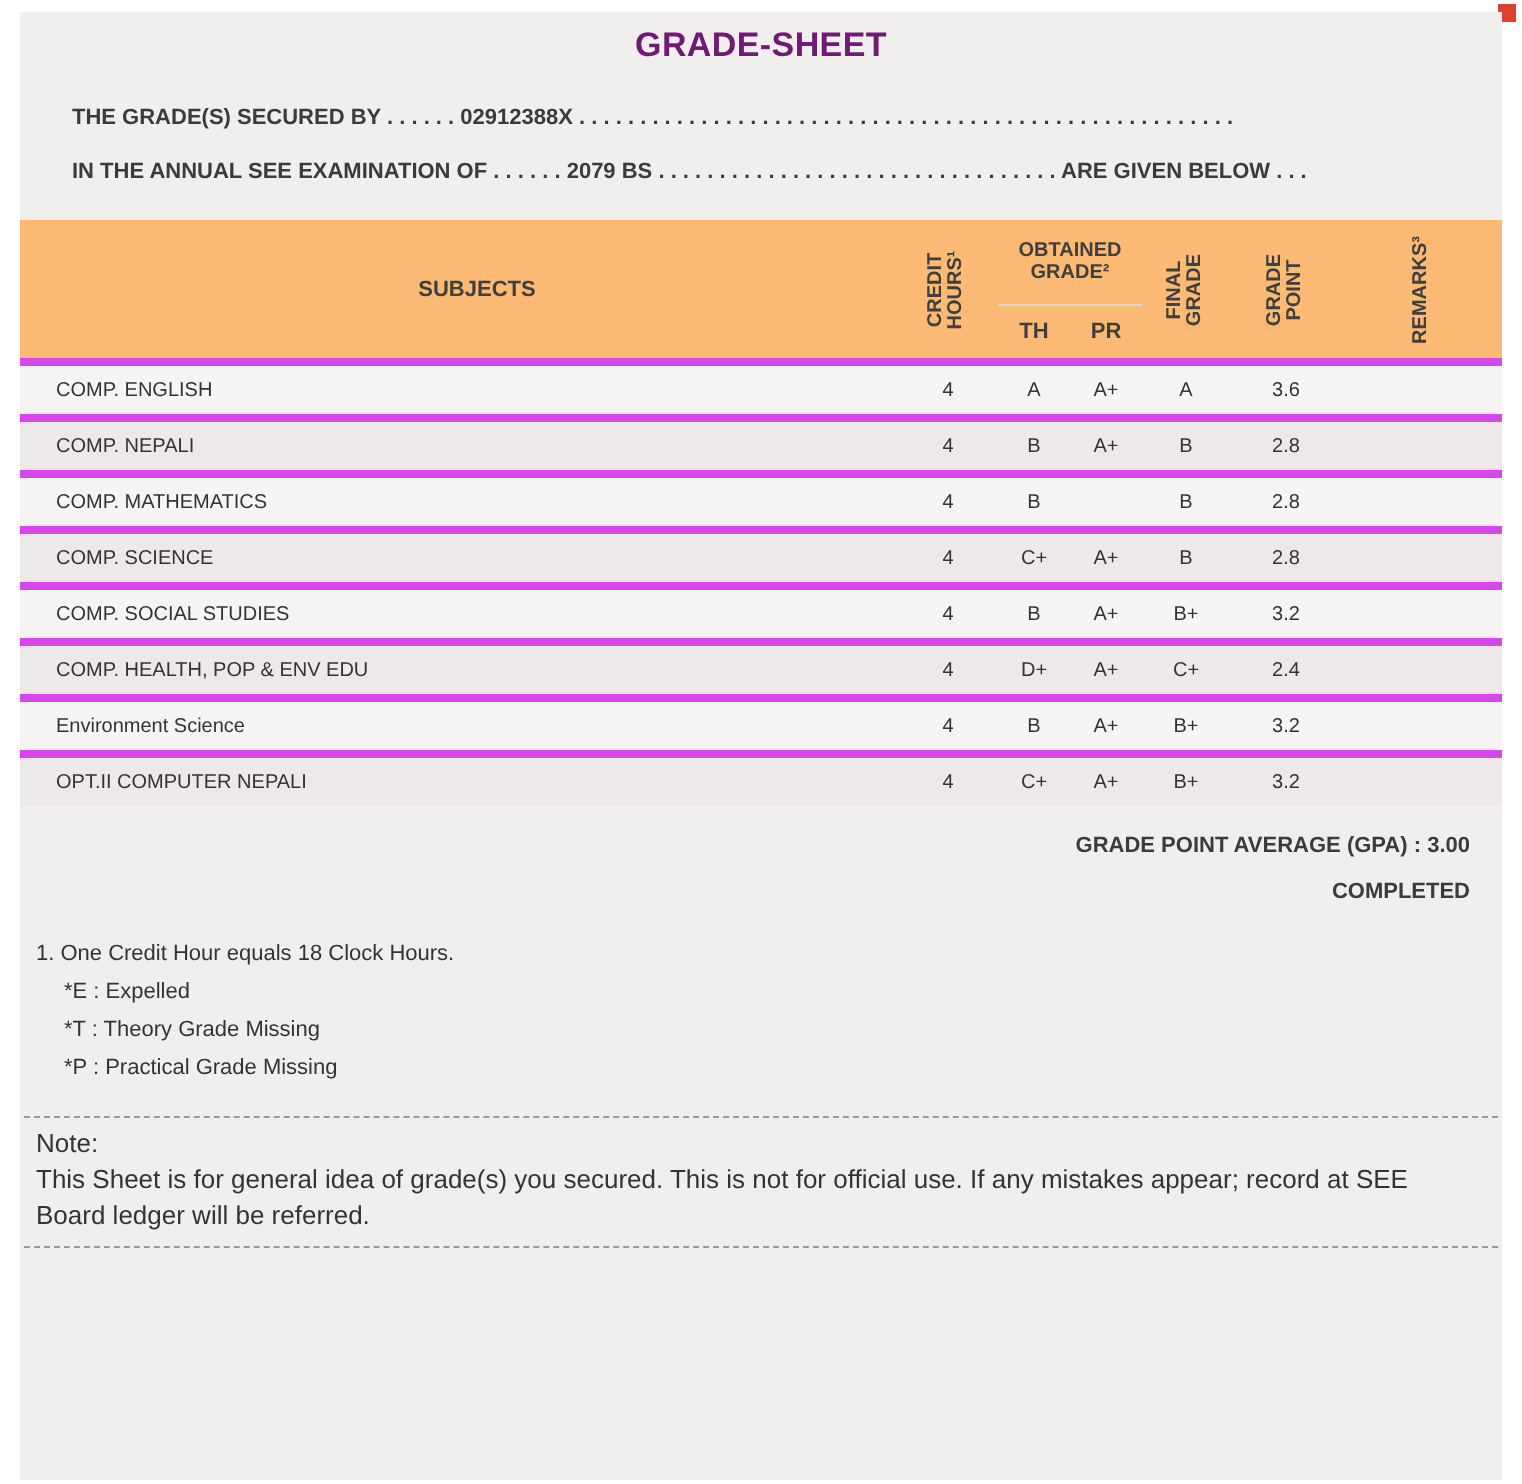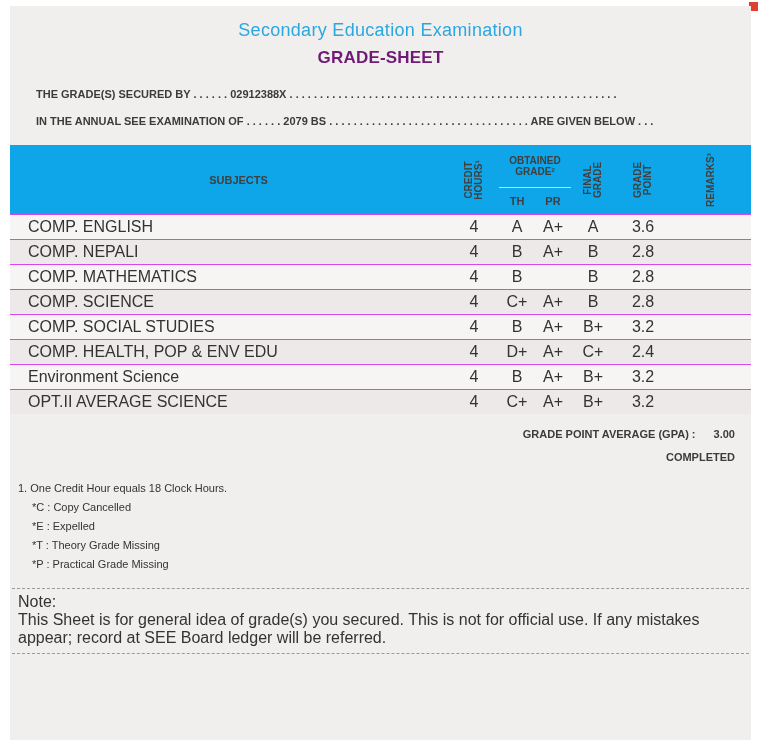--- a/index.html
+++ b/index.html
@@ -34,64 +34,63 @@
     white-space: nowrap; overflow: hidden;
   }
   .grades { width: 100%; border-collapse: collapse; margin-top: 10px; table-layout: fixed; }
   col.c-credit { width: 50px; }
   col.c-th, col.c-pr { width: 36px; }
   col.c-final { width: 44px; }
   col.c-gp { width: 56px; }
   col.c-rem { width: 80px; }
   .grades th {
     font-size: 10px; font-weight: 700; color: #3f3f3f;
-    background: #0ea5e9; text-align: center; vertical-align: middle;
+    background: #fdba74; text-align: center; vertical-align: middle;
     padding: 0;
   }
   .hr1 th { height: 42px; }
   .hr2 th { height: 26px; font-size: 11px; }
   .sub-h { text-align: left; padding-left: 18px !important; font-size: 11px !important; }
   .og-h { border-bottom: 1px solid #d9d6d5; }
   .og-h .og { display: inline-block; width: 62px; line-height: 11px; text-align: center; }
   .rot { display: inline-block; transform: rotate(-90deg); }
   .rot .rl { display: block; white-space: nowrap; text-align: center; line-height: 10px; font-size: 10px; }
   .grades td {
-    height: 24px; font-size: 16px; color: #333333;
+    height: 24px; font-size: 10px; color: #333333;
     text-align: center; vertical-align: middle;
-    border-top: 1px solid #d946ef; padding: 0 4px;
+    border-top: 4px solid #d946ef; padding: 0 4px;
   }
   td.sub { text-align: left; padding-left: 18px; }
   tbody tr:nth-child(odd)  { background: #f7f5f4; }
   tbody tr:nth-child(even) { background: #ece9e8; }
   .gpa-line {
     margin-top: 14px; padding-right: 16px; text-align: right;
     font-size: 11px; font-weight: 700; color: #3b3b3b;
   }
-  .gpa-line .gpa-val { margin-left: 15px; }
+  .gpa-line .gpa-val { margin-left: 0; }
   .status-line {
     margin-top: 11px; padding-right: 16px; text-align: right;
     font-size: 11px; font-weight: 700; color: #3b3b3b;
   }
   .footnotes { margin-top: 16px; padding-left: 8px; font-size: 11px; color: #333333; }
   .fn { line-height: 19px; }
   .fn.sub { padding-left: 14px; }
   .dashes { margin: 14px 2px 0; border-top: 1px dashed #9a9a9a; height: 0; }
-  .note { padding: 4px 8px 0; font-size: 16px; color: #333333; }
+  .note { padding: 4px 8px 0; font-size: 13px; color: #333333; }
   .note-heading { line-height: 17px; }
   .note-text { margin-top: 1px; line-height: 18px; padding-right: 4px; }
   .dashes.bottom { margin-top: 6px; }
 </style>
 </head>
 <body>
 
 <div class="corner-marker"></div>
 
 <div class="panel">
 
-  <h1 class="title">Secondary Education Examination</h1>
   <h2 class="subtitle">GRADE-SHEET</h2>
 
   <div class="info">
     <div class="info-line">
       <span>THE GRADE(S) SECURED BY . . . . . .</span>
       <span>02912388X</span>
       <span>. . . . . . . . . . . . . . . . . . . . . . . . . . . . . . . . . . . . . . . . . . . . . . . . . . . . . .</span>
     </div>
     <div class="info-line">
       <span>IN THE ANNUAL SEE EXAMINATION OF . . . . . .</span>
@@ -193,40 +192,39 @@
       <tr class="trow">
         <td class="sub">Environment Science</td>
         <td>4</td>
         <td>B</td>
         <td>A+</td>
         <td>B+</td>
         <td>3.2</td>
         <td></td>
       </tr>
       <tr class="trow">
-        <td class="sub">OPT.II AVERAGE SCIENCE</td>
+        <td class="sub">OPT.II COMPUTER NEPALI</td>
         <td>4</td>
         <td>C+</td>
         <td>A+</td>
         <td>B+</td>
         <td>3.2</td>
         <td></td>
       </tr>
     </tbody>
   </table>
 
   <div class="gpa-line">
     <span>GRADE POINT AVERAGE (GPA) :</span>
     <span class="gpa-val">3.00</span>
   </div>
   <div class="status-line">COMPLETED</div>
 
   <div class="footnotes">
     <div class="fn">1. One Credit Hour equals 18 Clock Hours.</div>
-    <div class="fn sub">*C : Copy Cancelled</div>
     <div class="fn sub">*E : Expelled</div>
     <div class="fn sub">*T : Theory Grade Missing</div>
     <div class="fn sub">*P : Practical Grade Missing</div>
   </div>
 
   <div class="dashes"></div>
 
   <div class="note">
     <div class="note-heading">Note:</div>
     <div class="note-text">This Sheet is for general idea of grade(s) you secured. This is not for official use. If any mistakes appear; record at SEE Board ledger will be referred.</div>

